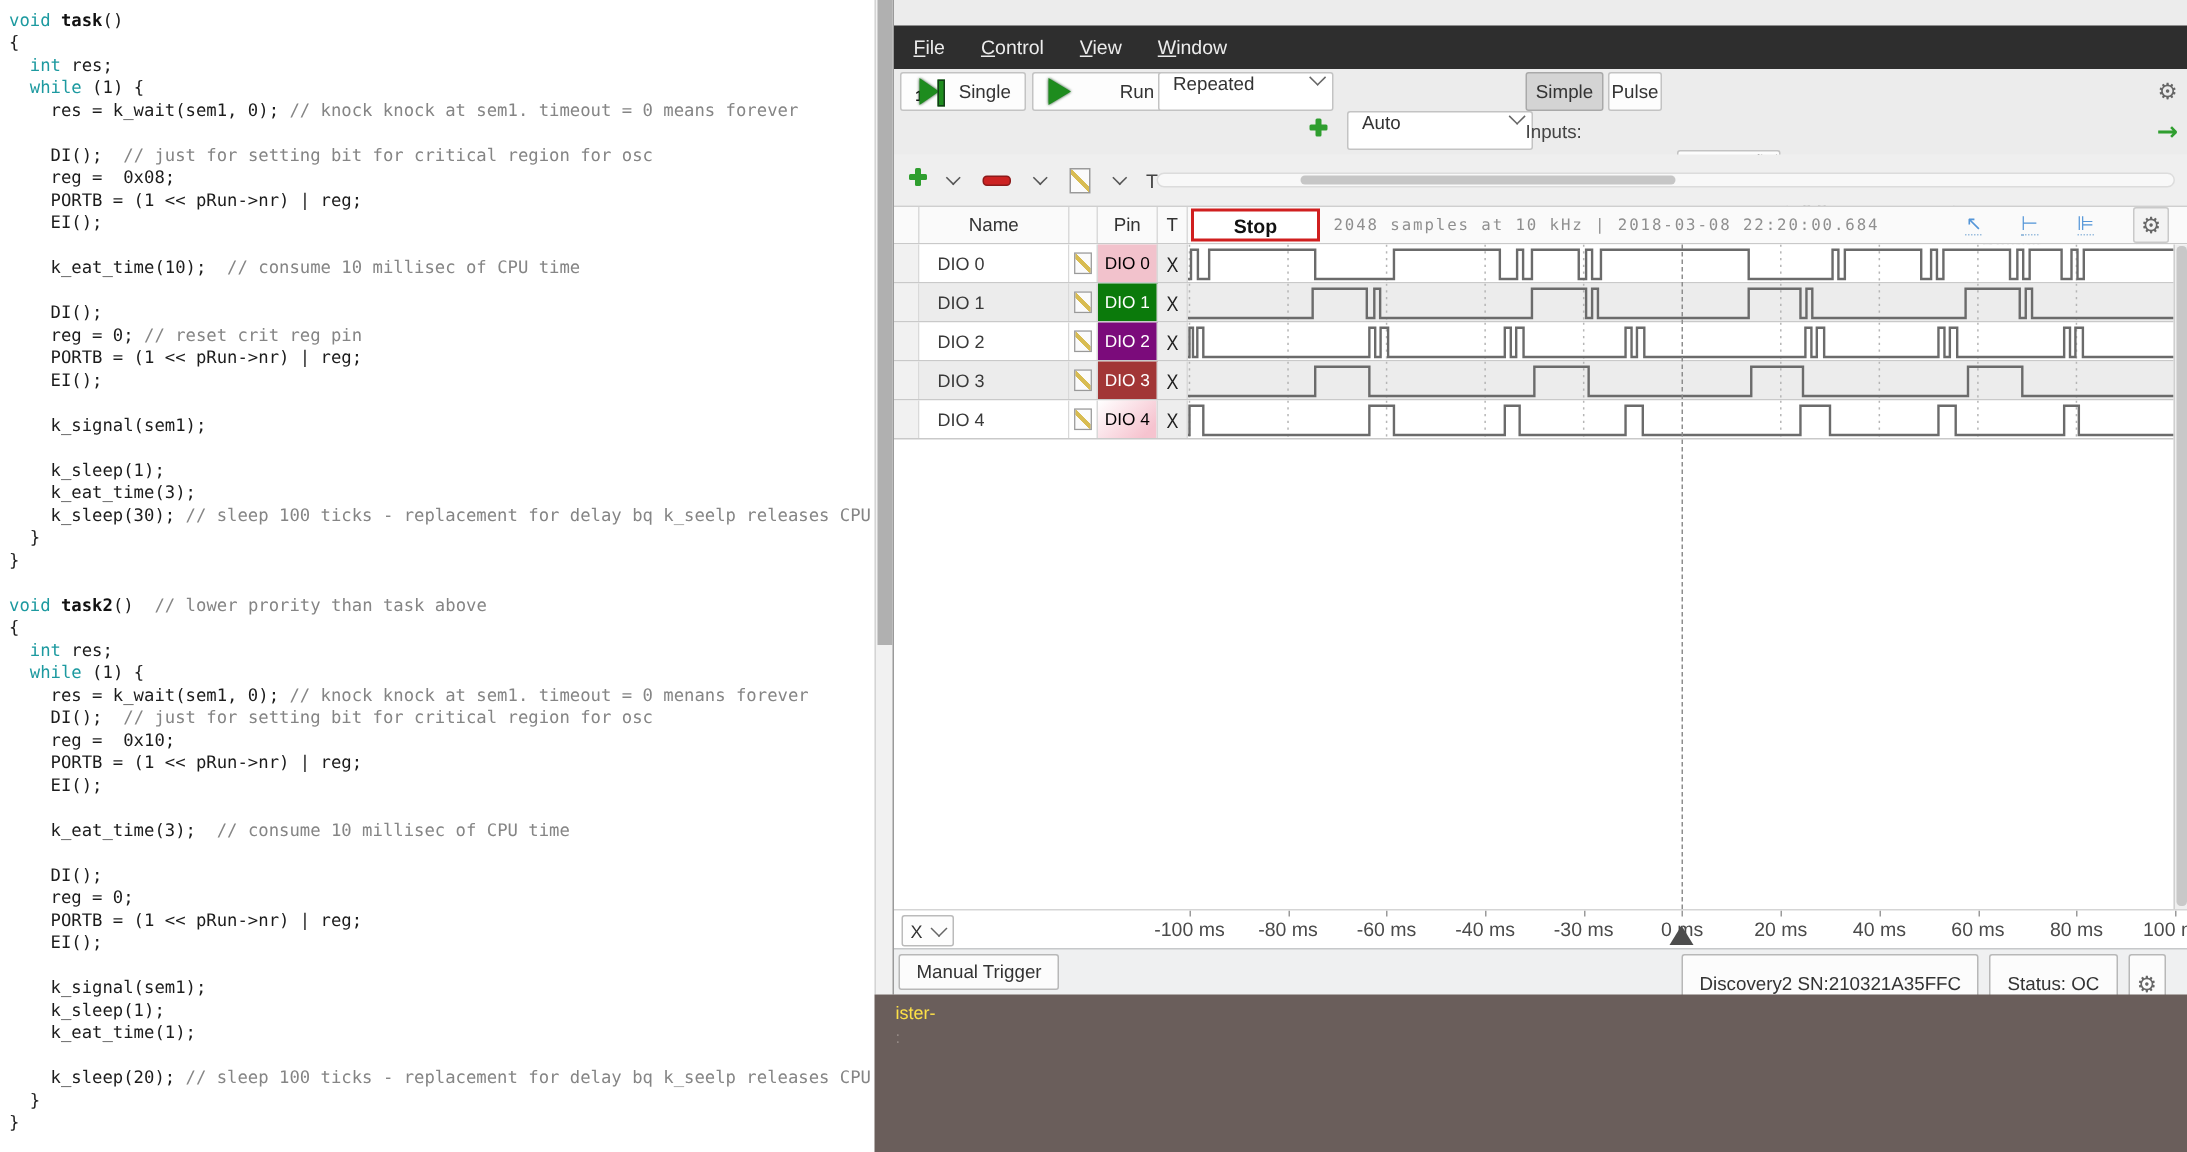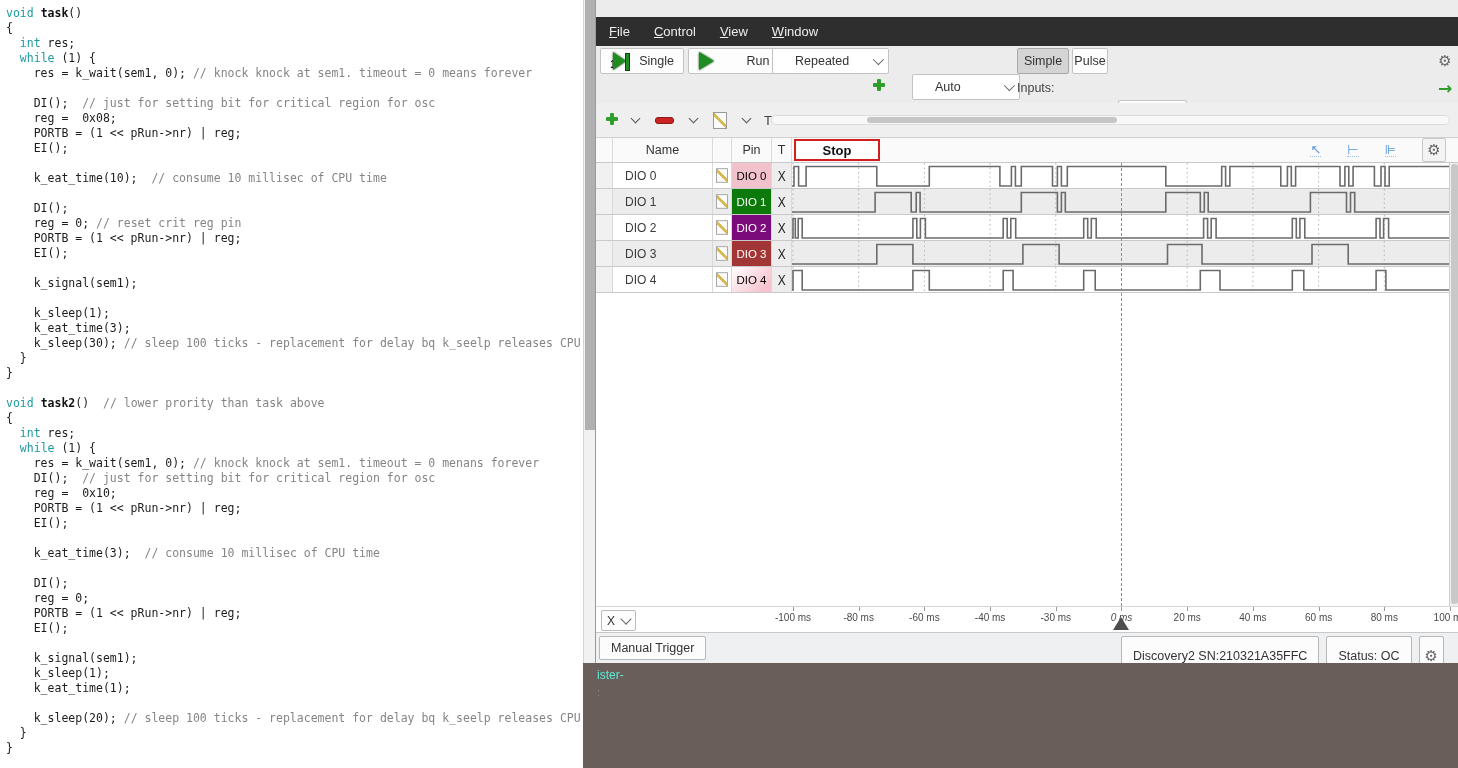--- a/index.html
+++ b/index.html
@@ -10,21 +10,21 @@
   .editor{position:absolute;left:0;top:0;width:583px;height:768px;background:#fff;overflow:hidden;}
   .code{padding:6px 0 0 6px;font-family:"DejaVu Sans Mono","Liberation Mono",monospace;font-size:11.5px;line-height:15px;color:#1c1c1c;white-space:pre;}
   .code .kw{color:#1d9aa0;}
   .code .cm{color:#858585;}
   .code .fn{font-weight:bold;color:#111;}
   .ed-scroll{position:absolute;left:583px;top:0;width:12px;height:663px;background:#f1f1f1;border-left:1px solid #d4d4d4;box-sizing:border-box;}
   .ed-thumb{position:absolute;left:1px;top:0;width:10px;height:430px;background:#b0b0b0;}
 
   
   .desktop{position:absolute;left:583px;top:663px;width:875px;height:105px;background:#6a5e5b;}
-  .desktop .t1{position:absolute;left:14px;top:5px;color:#5eead4;font-size:12px;}
+  .desktop .t1{position:absolute;left:14px;top:5px;color:#fde047;font-size:12px;}
   .desktop .t2{position:absolute;left:14px;top:23px;color:#938884;font-size:11px;}
 
   
   .logic{position:absolute;left:595px;top:0;width:863px;height:663px;background:#ececec;border-left:1px solid #9a9a9a;box-sizing:border-box;}
 
   
   .tabbar{position:absolute;left:0;top:0;width:100%;height:17px;background:#f0f0f0;display:flex;align-items:center;}
   .tab{font-size:12px;color:#2b2b2b;padding:0 8px;height:17px;line-height:17px;}
   .tab.active{background:#fff;border:1px solid #a8a8a8;border-bottom:none;border-radius:2px 2px 0 0;display:flex;align-items:center;gap:5px;padding:0 7px;height:16px;}
   .addbtn{width:12px;height:12px;position:relative;margin:0 8px 0 2px;}
@@ -38,21 +38,21 @@
   
   .menubar{position:absolute;left:0;top:17px;width:100%;height:29px;background:#2e2e2e;display:flex;align-items:center;gap:24px;padding-left:13px;box-sizing:border-box;}
   .menu-item{color:#ececec;font-size:13px;}
   .menu-item u{text-decoration:underline;}
 
   
   .toolbar{position:absolute;left:0;top:46px;width:100%;height:57px;background:#ececec;}
   .tb{position:absolute;box-sizing:border-box;font-size:12.5px;color:#333;}
   .btn{background:#fdfdfd;border:1px solid #c3c3c3;border-radius:2px;display:flex;align-items:center;justify-content:center;gap:7px;}
   .btn.pressed{background:#d4d4d4;border-color:#a9a9a9;}
-  .sel{background:#fff;border:1px solid #c3c3c3;border-radius:2px;display:flex;align-items:center;padding-left:22px;position:relative;}
+  .sel{background:#fff;border:1px solid #c3c3c3;border-radius:2px;display:flex;align-items:flex-start;padding-left:9px;position:relative;}
   .sel .chev{position:absolute;right:7px;}
   .sel.disabled{background:#f4f4f4;color:#b0b0b0;border-color:#d5d5d5;}
   .chev{width:7px;height:7px;border-right:1.6px solid #666;border-bottom:1.6px solid #666;transform:rotate(45deg) translateY(-2px);display:inline-block;}
   .sel.disabled .chev{border-color:#b5b5b5;}
   .lbl{display:flex;align-items:center;}
   .tri-green{width:0;height:0;border-left:15px solid #1e8c1e;border-top:9px solid transparent;border-bottom:9px solid transparent;filter:drop-shadow(0 0 1px #14421a);}
   .single-ic{position:relative;width:22px;height:18px;}
   .single-ic .tri{position:absolute;left:3px;top:0;width:0;height:0;border-left:13px solid #1e8c1e;border-top:9px solid transparent;border-bottom:9px solid transparent;filter:drop-shadow(0 0 1px #143d18);}
   .single-ic .bar{position:absolute;right:2px;top:1px;width:3px;height:16px;background:#1e8c1e;border:1px solid #143d18;}
   .single-ic .one{position:absolute;left:0;bottom:0;font-size:10px;font-weight:bold;color:#111;background:rgba(255,255,255,.0);}
@@ -93,21 +93,21 @@
   .c-wave{flex:1;position:relative;border-right:none;}
   .c-wave svg{display:block;}
   .zero-line{position:absolute;top:0;width:0;height:443px;border-left:1px dashed #8d8d8d;pointer-events:none;}
   .v-scroll{position:absolute;right:0;top:0;width:9px;height:443px;background:#efefef;border-left:1px solid #cfcfcf;box-sizing:border-box;}
   .v-thumb{position:absolute;left:1px;top:1px;width:7px;height:440px;background:#c8c8c8;border-radius:3px;}
 
   
   .axis{position:absolute;left:0;top:606px;width:100%;height:26px;background:#fff;border-top:1px solid #d5d5d5;box-sizing:border-box;overflow:hidden;}
   .x-combo{position:absolute;left:5px;top:3px;height:19px;display:flex;align-items:center;border:1px solid #bbb;background:#fdfdfd;border-radius:2px;padding:0 5px;gap:7px;font-size:12px;color:#333;}
   .x-combo .chev{transform:rotate(45deg);margin-top:-3px;}
-  .tick-lab{position:absolute;top:5px;transform:translateX(-50%);font-size:10px;color:#4a4a4a;white-space:nowrap;}
+  .tick-lab{position:absolute;top:5px;transform:translateX(-50%);font-size:13px;color:#4a4a4a;white-space:nowrap;}
   .tick-mark{position:absolute;top:0;width:1px;height:4px;background:#9a9a9a;}
   .tri-marker{position:absolute;top:10px;width:0;height:0;border-left:8px solid transparent;border-right:8px solid transparent;border-bottom:13px solid #4d4d4d;transform:translateX(-50%);}
 
   
   .sbar{position:absolute;left:0;top:632px;width:100%;height:31px;background:#eff0f1;border-top:1px solid #c6c8ca;box-sizing:border-box;}
   .sbtn{position:absolute;background:#fcfcfc;border:1px solid #b8b8b8;border-radius:2px;font-size:12.5px;color:#333;display:flex;align-items:center;justify-content:center;padding:0 11px;height:24px;top:3px;box-sizing:border-box;}
   .sb-right{position:absolute;right:14px;top:3px;display:flex;gap:7px;}
   .sb-right .panel{position:static;height:40px;}
 </style>
 </head>
@@ -142,21 +142,21 @@
         <span>Single</span>
       </div>
       <div class="tb btn" style="left:92px;top:2px;width:92px;height:26px;gap:33px;">
         <span class="tri-green"></span>
         <span>Run</span>
       </div>
       <div class="tb sel" style="left:176px;top:2px;width:117px;height:26px;">
         <span>Repeated</span>
           <span class="chev"></span>
       </div>
-      <div class="tb sel" style="left:316px;top:2px;width:108px;height:26px;">
+      <div class="tb sel" style="left:302px;top:2px;width:124px;height:26px;">
         <span>Auto</span>
           <span class="chev"></span>
       </div>
       <div class="tb btn pressed" style="left:421px;top:2px;width:52px;height:26px;">
           <span>Simple</span>
         </div>
       <div class="tb btn" style="left:476px;top:2px;width:36px;height:26px;">
           <span>Pulse</span>
         </div>
       <div class="tb sel" style="left:522px;top:2px;width:69px;height:26px;border:1px solid #c3c3c3;background:#fdfdfd;">
@@ -229,20 +229,21 @@
       <div class="phc" style="width:19px"></div>
       <div class="phc" style="width:40px">
           <span>Pin</span>
         </div>
       <div class="phc" style="width:20px">
           <span>T</span>
         </div>
       <div class="stop-btn">
           <span>Stop</span>
         </div>
+      <div class="acq-info">2048 samples at 10 kHz | 2018-03-08 22:20:00.684</div>
       <div class="ph-icons">
         <span class="blue-ic">↖</span>
         <span class="blue-ic">⊢</span>
         <span class="blue-ic">⊫</span>
         <span class="ph-gear">
             <span class="gear">⚙</span>
           </span>
       </div>
     </div>
 
@@ -389,21 +390,21 @@
         <div class="tick-lab" style="left: 196.986px;">-100 ms</div>
         <div class="tick-mark" style="left: 262.687px;"></div>
         <div class="tick-lab" style="left: 262.687px;">-80 ms</div>
         <div class="tick-mark" style="left: 328.388px;"></div>
         <div class="tick-lab" style="left: 328.388px;">-60 ms</div>
         <div class="tick-mark" style="left: 394.09px;"></div>
         <div class="tick-lab" style="left: 394.09px;">-40 ms</div>
         <div class="tick-mark" style="left: 459.791px;"></div>
         <div class="tick-lab" style="left: 459.791px;">-30 ms</div>
         <div class="tick-mark" style="left: 525.493px;"></div>
-        <div class="tick-lab" style="left: 525.493px; font-style: italic;">0 ms</div>
+        <div class="tick-lab" style="left: 525.493px;">0 ms</div>
         <div class="tick-mark" style="left: 591.194px;"></div>
         <div class="tick-lab" style="left: 591.194px;">20 ms</div>
         <div class="tick-mark" style="left: 656.896px;"></div>
         <div class="tick-lab" style="left: 656.896px;">40 ms</div>
         <div class="tick-mark" style="left: 722.597px;"></div>
         <div class="tick-lab" style="left: 722.597px;">60 ms</div>
         <div class="tick-mark" style="left: 788.299px;"></div>
         <div class="tick-lab" style="left: 788.299px;">80 ms</div>
         <div class="tick-mark" style="left: 854px;"></div>
         <div class="tick-lab" style="left: 854px;">100 ms</div>

